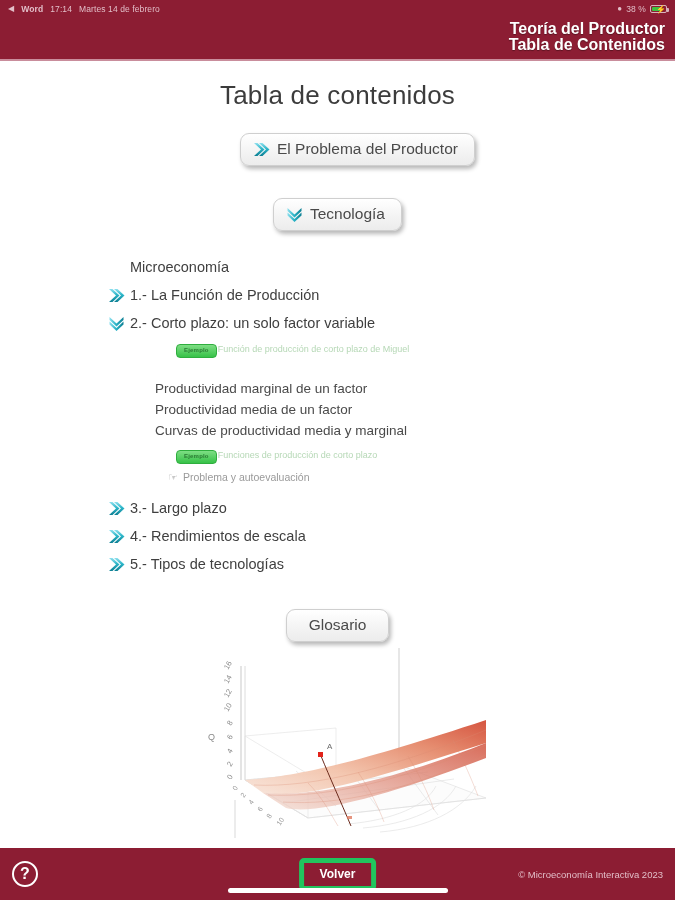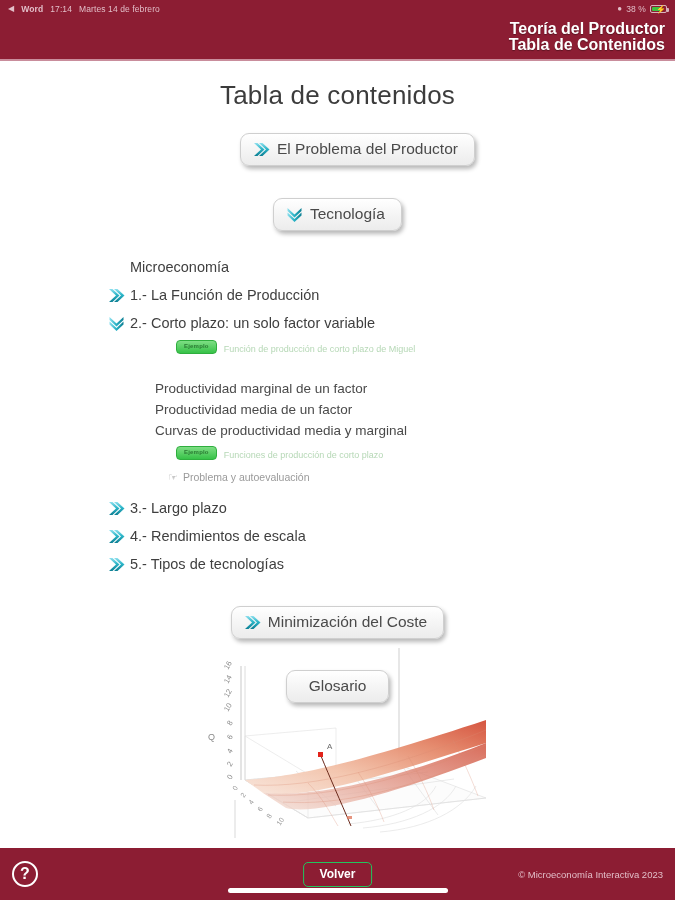--- a/index.html
+++ b/index.html
@@ -106,21 +106,21 @@
     min-height: 28px;
     font-size: 14.5px; color: #3f3f3f;
   }
   .toc-row .chev { margin-right: 5px; }
   .toc-row.plain { padding-left: 22px; }
   .toc-sub {
     font-size: 13.5px; color: #4a4a4a;
     padding-left: 47px; line-height: 21px;
   }
   .toc-mini {
-    display: flex; align-items: flex-start; gap: 7px;
+    display: flex; align-items: flex-end; gap: 1px;
     padding-left: 68px; line-height: 18px;
     font-size: 9px; color: #b6d8b6;
   }
   .badge {
     display: inline-block;
     background: linear-gradient(#7ede84, #37c248);
     border: 1px solid #2fae3e;
     border-radius: 4px;
     color: #2a7a33;
     font-size: 6px; font-weight: bold;
@@ -154,21 +154,21 @@
   }
   .help-ico {
     width: 26px; height: 26px; border-radius: 50%;
     border: 2px solid #ffffff; color: #ffffff;
     display: flex; align-items: center; justify-content: center;
     font-size: 16px; font-weight: bold; line-height: 1;
     cursor: pointer;
   }
   .volver {
     position: absolute; left: 50%; transform: translateX(-50%);
-    border: 1px solid #22c55e; border-radius: 5px;
+    border: 5px solid #22c55e; border-radius: 5px;
     color: #ffffff; background: transparent;
     font-size: 12px; font-weight: bold;
     padding: 4px 16px 5px;
     cursor: pointer;
     font-family: "Liberation Sans", sans-serif;
   }
   .copyright {
     margin-left: auto;
     color: #e3bfc9; font-size: 9.5px;
   }
@@ -325,31 +325,20 @@
         <span class="chev">
           <svg viewBox="0 0 17 15" xmlns="http://www.w3.org/2000/svg">
             <path d="M1 1 L8 7.5 L1 14 L4.5 14 L11.5 7.5 L4.5 1 Z" fill="url(#tealR1)"></path>
             <path d="M6 1 L13 7.5 L6 14 L9.5 14 L16.5 7.5 L9.5 1 Z" fill="url(#tealR1)"></path>
           </svg>
         </span>
         <span>5.- Tipos de tecnologías</span>
       </div>
     </div>
 
-    <div class="pill-row" style="margin-top:28px;">
-      <div class="pill">
-        <span class="chev">
-          <svg viewBox="0 0 17 15" xmlns="http://www.w3.org/2000/svg">
-            <path d="M1 1 L8 7.5 L1 14 L4.5 14 L11.5 7.5 L4.5 1 Z" fill="url(#tealR1)"></path>
-            <path d="M6 1 L13 7.5 L6 14 L9.5 14 L16.5 7.5 L9.5 1 Z" fill="url(#tealR1)"></path>
-          </svg>
-        </span>
-        <span class="pill-label">Minimización del Coste</span>
-      </div>
-    </div>
 
     <div class="pill-row" style="margin-top:31px;">
       <div class="pill noicon">
         <span class="pill-label">Glosario</span>
       </div>
     </div>
 
     <div class="chart-wrap">
       <svg width="300" height="200" viewBox="0 0 300 200" xmlns="http://www.w3.org/2000/svg">
         <defs>

